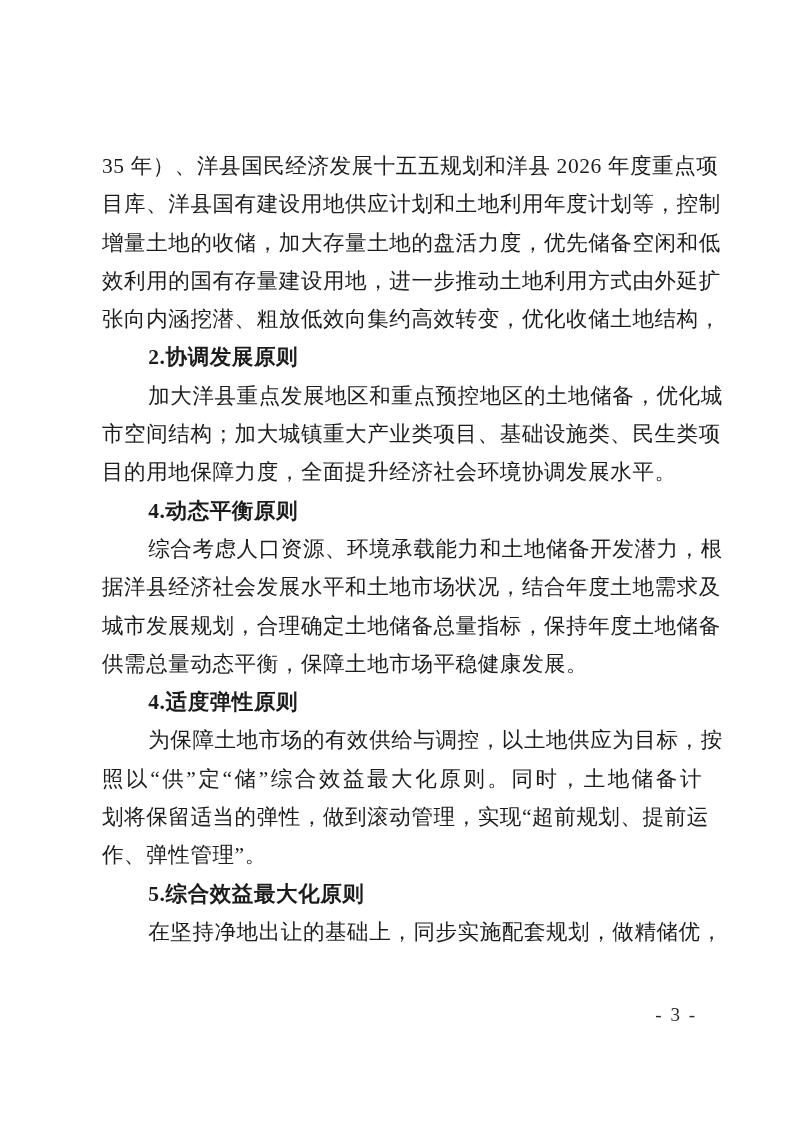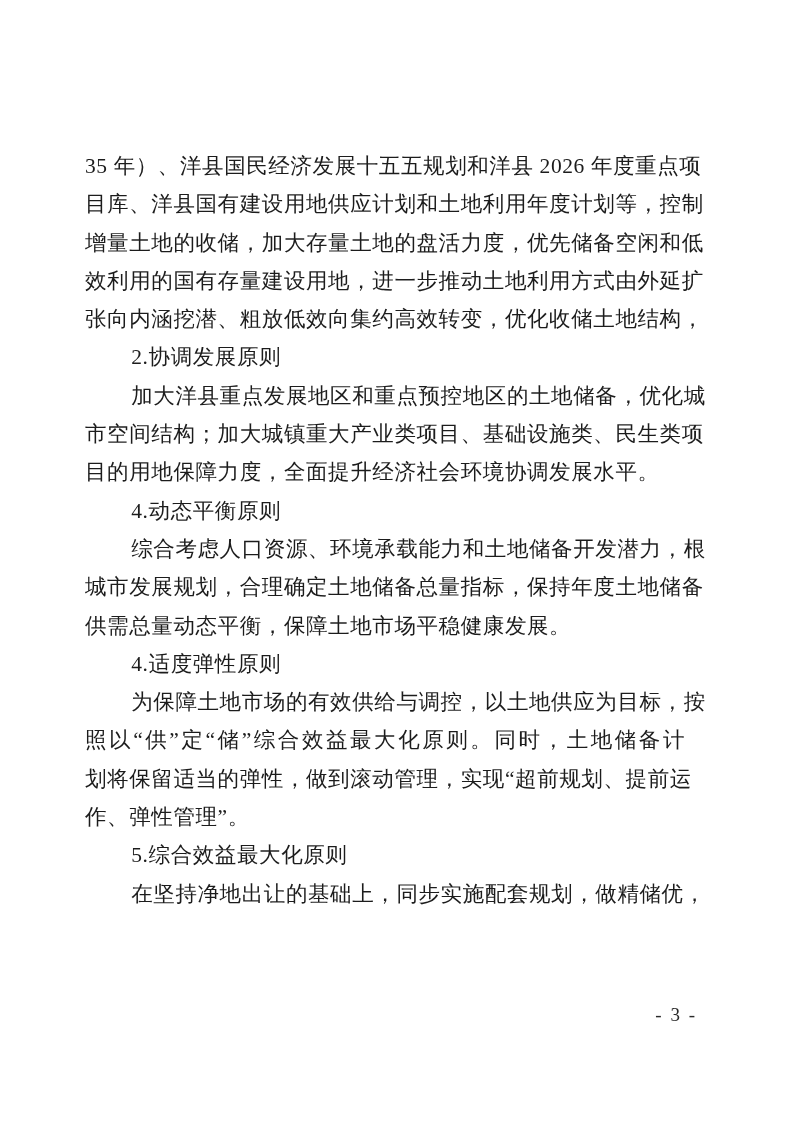--- a/index.html
+++ b/index.html
@@ -11,21 +11,21 @@
     position: relative;
     width: 793px;
     height: 1122px;
     background: #ffffff;
     font-family: "Liberation Serif", "DejaVu Serif", serif;
     color: #1c1c1c;
     overflow: hidden;
   }
   .content {
     position: absolute;
-    left: 85px;
+    left: 102px;
     top: 147px;
     width: 600px;
   }
   .line {
     height: 38.3px;
     line-height: 38.3px;
     font-size: 21.5px;
     letter-spacing: 0.6px;
     white-space: nowrap;
     text-align: justify;
@@ -40,21 +40,21 @@
   }
   .line.indent {
     text-indent: 2.15em;
   }
   .line.heading {
     text-align: right;
     text-align-last: left;
     -moz-text-align-last: left;
     text-indent: 2.15em;
     white-space: normal;
-    font-weight: 400;
+    font-weight: 700;
   }
   .footer-pageno {
     position: absolute;
     top: 1004px;
     right: 96px;
     font-size: 19px;
     letter-spacing: 2px;
     color: #2a2a2a;
   }
 </style>
@@ -72,20 +72,21 @@
 
     <div class="line heading">2.协调发展原则</div>
 
     <div class="line indent">加大洋县重点发展地区和重点预控地区的土地储备，优化城</div>
     <div class="line">市空间结构；加大城镇重大产业类项目、基础设施类、民生类项</div>
     <div class="line endline">目的用地保障力度，全面提升经济社会环境协调发展水平。</div>
 
     <div class="line heading">4.动态平衡原则</div>
 
     <div class="line indent">综合考虑人口资源、环境承载能力和土地储备开发潜力，根</div>
+    <div class="line">据洋县经济社会发展水平和土地市场状况，结合年度土地需求及</div>
     <div class="line">城市发展规划，合理确定土地储备总量指标，保持年度土地储备</div>
     <div class="line endline">供需总量动态平衡，保障土地市场平稳健康发展。</div>
 
     <div class="line heading">4.适度弹性原则</div>
 
     <div class="line indent">为保障土地市场的有效供给与调控，以土地供应为目标，按</div>
     <div class="line">照以“供”定“储”综合效益最大化原则。同时，土地储备计</div>
     <div class="line">划将保留适当的弹性，做到滚动管理，实现“超前规划、提前运</div>
     <div class="line endline">作、弹性管理”。</div>
 

